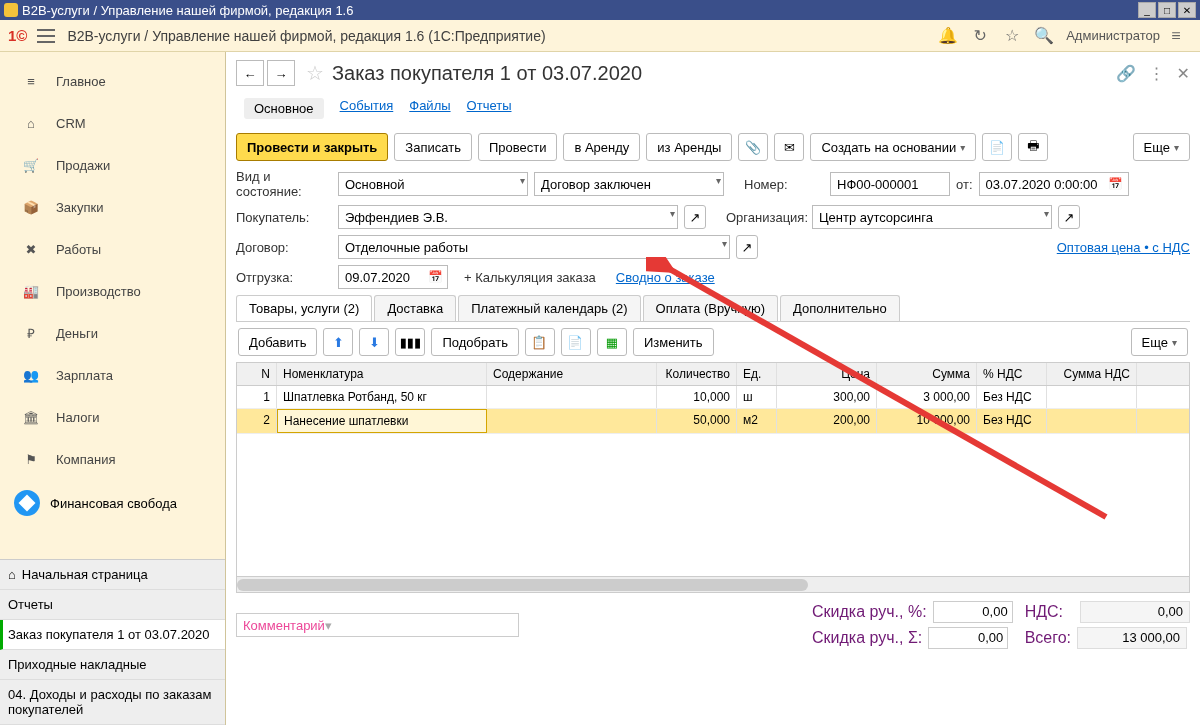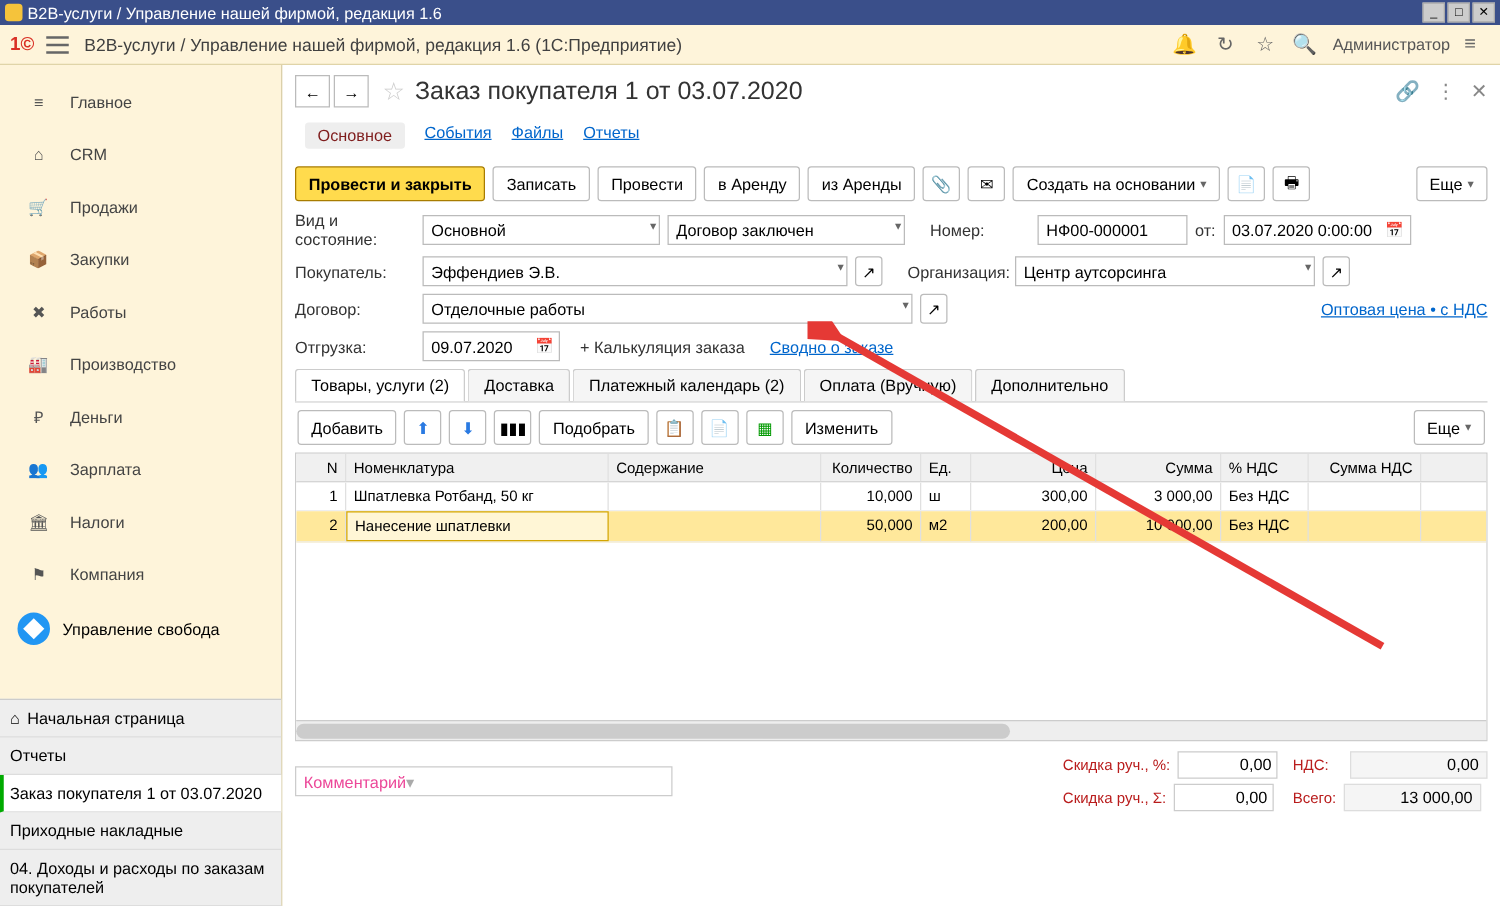--- a/index.html
+++ b/index.html
@@ -40,21 +40,21 @@
 
 .doc-head { display: flex; align-items: center; margin-bottom: 8px; }
 .navbtn { border: 1px solid #bbb; background: #fff; width: 28px; height: 26px; margin-right: 3px; display:flex; align-items:center; justify-content:center; cursor:pointer; }
 .star { font-size: 20px; color: #ccc; margin: 0 8px; cursor:pointer; }
 .doc-title { font-size: 20px; color: #333; }
 .head-right { margin-left: auto; display:flex; align-items:center; gap: 12px; color:#888; }
 .head-right span { cursor:pointer; font-size:16px; }
 
 .doc-tabs { display: flex; gap: 16px; margin-bottom: 10px; padding: 4px 8px; }
 .doc-tabs .dtab { cursor:pointer; }
-.doc-tabs .dtab.active { background: #eee; border-radius: 3px; padding: 3px 10px; color:#7f1d1d; text-decoration:none; }
+.doc-tabs .dtab.active { background: #eee; border-radius: 3px; padding: 3px 10px; color:#000000; text-decoration:none; }
 
 
 .toolbar { display:flex; align-items:flex-start; gap: 6px; margin-bottom: 8px; flex-wrap: wrap; }
 .btn { border: 1px solid #bbb; background: #fff; padding: 4px 10px; height: 28px; display:flex; align-items:center; cursor:pointer; border-radius: 3px; font-size:13px; }
 .btn.primary { background: #ffdb4d; border-color: #a87c00; font-weight: bold; }
 .btn.drop::after { content: ' ▾'; font-size: 10px; color:#666; margin-left:4px; }
 .iconbtn { border:1px solid #bbb; background:#fff; width:30px; height:28px; display:flex; align-items:center; justify-content:center; cursor:pointer; border-radius:3px; }
 .tb-spacer { flex:1; }
 
 
@@ -88,21 +88,21 @@
 .c-sum { width:100px; text-align:right; }
 .c-nds { width:70px; }
 .c-snds { width:90px; text-align:right; }
 
 .hscroll { height:16px; background:#eee; border-top:1px solid #ccc; position:relative; }
 .hscroll .thumb { position:absolute; left:0; top:2px; height:12px; width:60%; background:#ccc; border-radius:6px; }
 
 
 .footer { display:flex; align-items:center; gap: 12px; margin-top: 8px; }
 .comment { flex:1; max-width:400px; border:1px solid #ccc; height:24px; padding:2px 6px; color:#aaa; display:flex; align-items:center; position:relative; }
-.footer .lbl2 { font-size:12px; color:#b91c1c; }
+.footer .lbl2 { font-size:16px; color:#701a75; }
 .footer .num { border:1px solid #ccc; width:80px; height:22px; text-align:right; padding:2px 4px; }
 .footer .tot { background:#f5f5f5; border:1px solid #ddd; width:110px; height:22px; text-align:right; padding:2px 6px; }
 
 
 .arrow { position:absolute; pointer-events:none; }
 </style>
 </head>
 <body>
 
 <div class="titlebar">
@@ -171,21 +171,21 @@
           <span class="nicon">🏛</span>
           <span>Налоги</span>
         </div>
         <div class="nav-item">
           <span class="nicon">⚑</span>
           <span>Компания</span>
         </div>
       </div>
     <div class="fin-item">
       <div class="fin-icon"></div>
-      <span>Управление свобода</span>
+      <span>Финансовая свобода</span>
     </div>
     <div class="nav-bottom" id="navb">
         <div class="nb-item">
           <span style="margin-right:6px">⌂</span>
           <span>Начальная страница</span>
         </div>
         <div class="nb-item">
           <span>Отчеты</span>
         </div>
         <div class="nb-item active">

